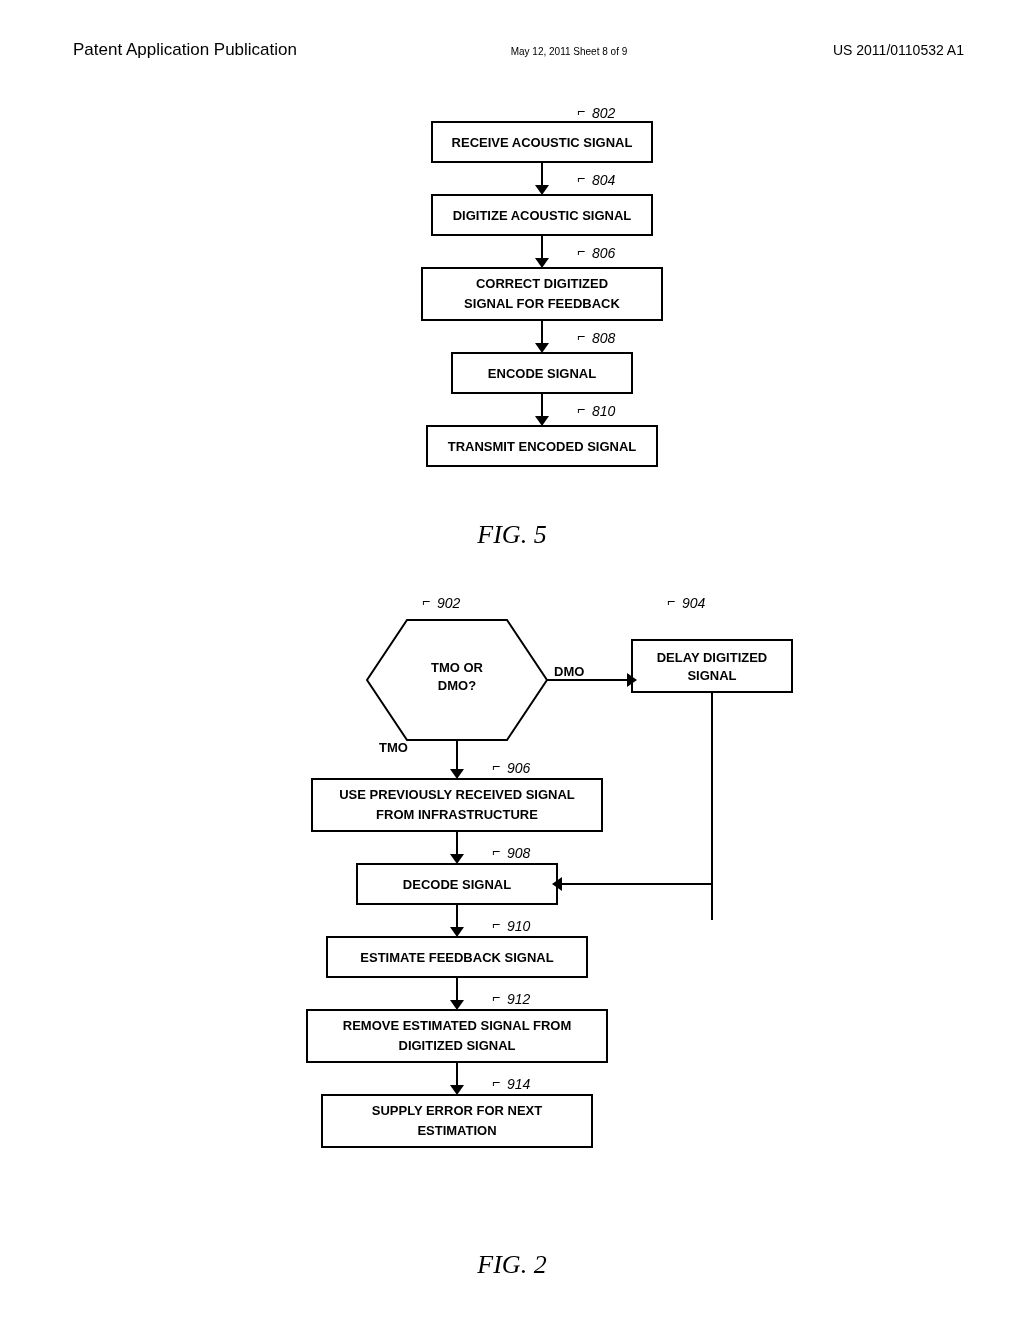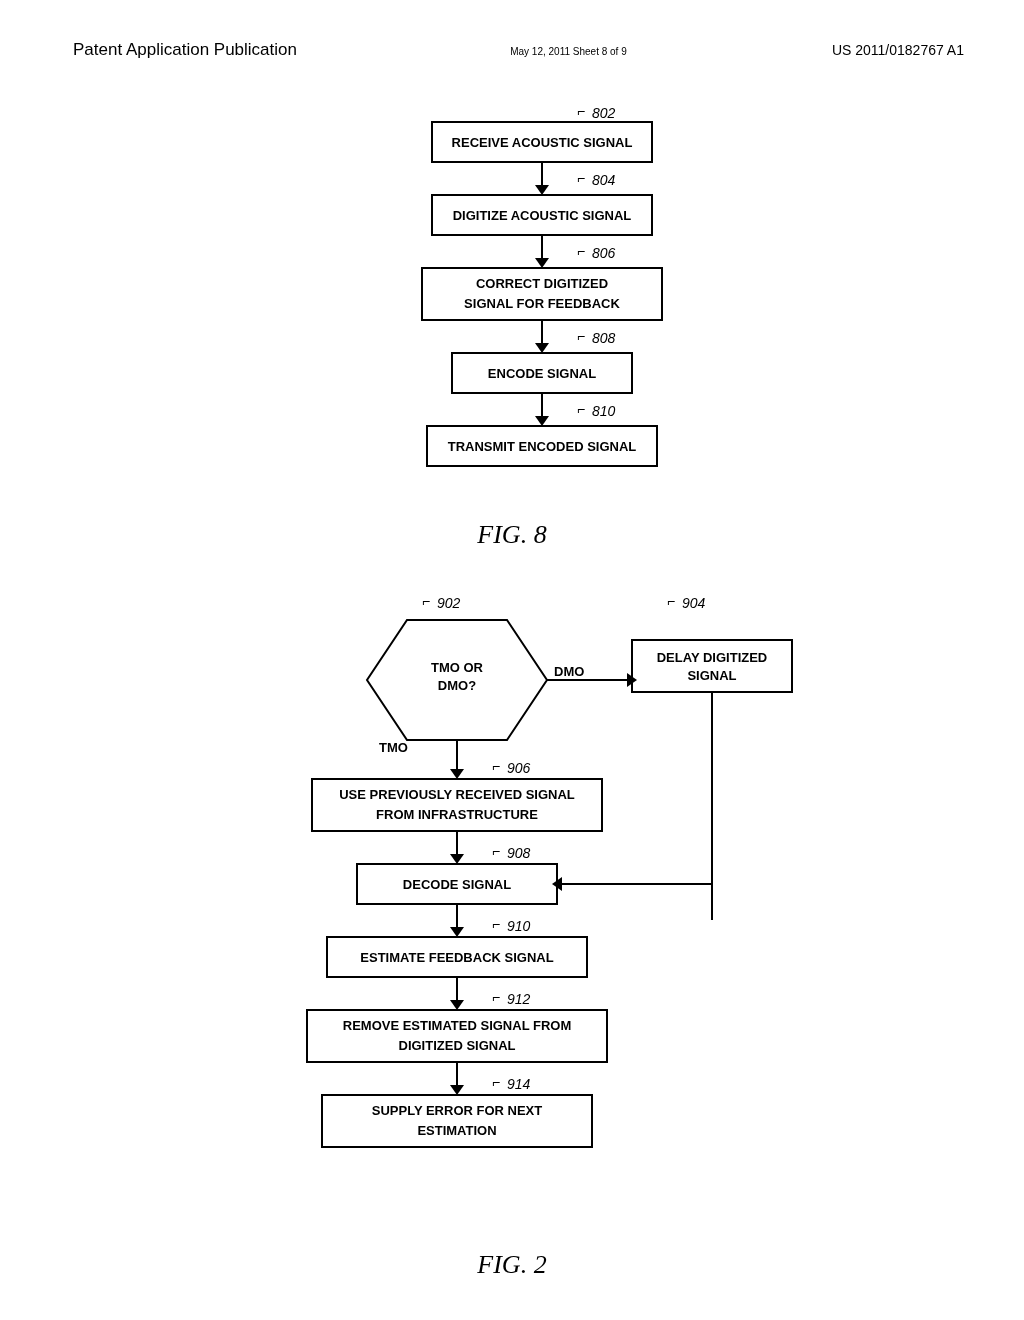--- a/index.html
+++ b/index.html
@@ -58,21 +58,21 @@
     }
   </style>
 </head>
 <body>
 
 <div class="page">
 
   <div class="header">
     <span class="header-left">Patent Application Publication</span>
     <span class="header-center">May 12, 2011   Sheet 8 of 9</span>
-    <span class="header-right">US 2011/0182767 A1</span>
+    <span class="header-right">US 2011/0110532 A1</span>
   </div>
 
   <div class="svg-container">
     <svg width="460" height="420">
 
       <text x="310" y="28" font-size="14" font-style="italic" font-family="Arial">802</text>
       <text x="295" y="26" font-size="14" font-family="Arial">⌐</text>
       <rect x="150" y="32" width="220" height="40" fill="white" stroke="black" stroke-width="2"></rect>
       <text x="260" y="57" font-size="13" font-weight="bold" text-anchor="middle" font-family="Arial">RECEIVE ACOUSTIC SIGNAL</text>
 
@@ -104,21 +104,21 @@
       <line x1="260" y1="303" x2="260" y2="329" stroke="black" stroke-width="2"></line>
       <polygon points="253,326 267,326 260,336" fill="black"></polygon>
 
       <text x="310" y="326" font-size="14" font-style="italic" font-family="Arial">810</text>
       <text x="295" y="324" font-size="14" font-family="Arial">⌐</text>
       <rect x="145" y="336" width="230" height="40" fill="white" stroke="black" stroke-width="2"></rect>
       <text x="260" y="361" font-size="13" font-weight="bold" text-anchor="middle" font-family="Arial">TRANSMIT ENCODED SIGNAL</text>
     </svg>
   </div>
 
-  <div class="fig-caption">FIG. 8</div>
+  <div class="fig-caption">FIG. 5</div>
 
   <div class="svg-container">
     <svg width="600" height="660">
 
       <text x="225" y="28" font-size="14" font-style="italic" font-family="Arial">902</text>
       <text x="210" y="26" font-size="14" font-family="Arial">⌐</text>
 
       <polygon points="195,40 295,40 335,100 295,160 195,160 155,100" fill="white" stroke="black" stroke-width="2"></polygon>
       <text x="245" y="92" font-size="13" font-weight="bold" text-anchor="middle" font-family="Arial">TMO OR</text>
       <text x="245" y="110" font-size="13" font-weight="bold" text-anchor="middle" font-family="Arial">DMO?</text>

